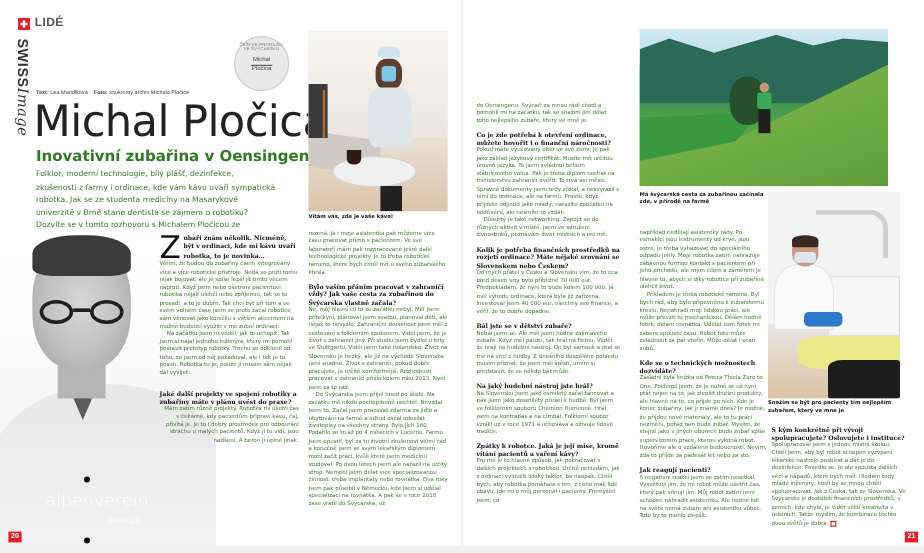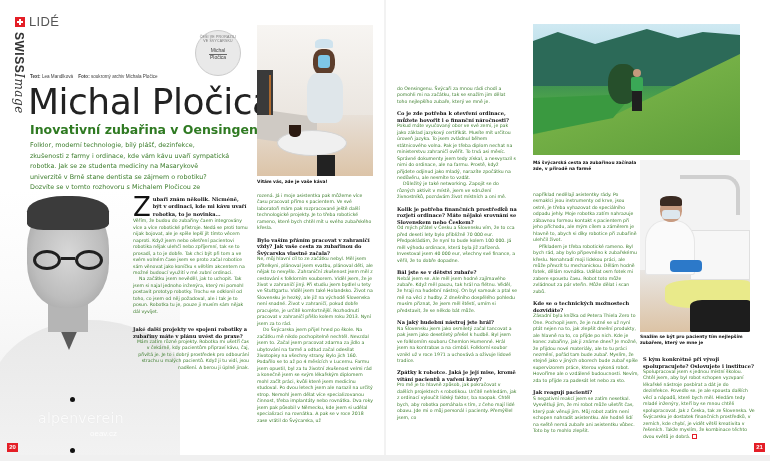--- a/index.html
+++ b/index.html
@@ -9,21 +9,21 @@
   .page-left { position: absolute; left: 0; top: 0; width: 385px; height: 461px; background: #fff; }
   .page-right { position: absolute; left: 385px; top: 0; width: 385px; height: 461px; background: #fff; }
   .gutter { position: absolute; left: 384px; top: 0; width: 2px; height: 461px; background: linear-gradient(90deg,#ececec,#f8f8f8,#ececec); }
   .page-bottom { position: absolute; left: 0; top: 455px; width: 770px; height: 6px; background: #f0f0f0; }
 
   
   .section-tag { position: absolute; left: 15px; top: 14px; display: flex; align-items: center; gap: 4px; }
   .swiss-flag { width: 10px; height: 10px; background: #e41e26; position: relative; }
   .swiss-flag::before { content: ""; position: absolute; left: 4px; top: 2px; width: 2px; height: 6px; background: #fff; }
   .swiss-flag::after { content: ""; position: absolute; left: 2px; top: 4px; width: 6px; height: 2px; background: #fff; }
-  .section-label { font-size: 13px; color: #555; letter-spacing: 0.3px; }
+  .section-label { font-size: 10px; color: #555; letter-spacing: 0.3px; font-weight: bold; }
   .vertical-brand { position: absolute; left: 12px; top: 32px; writing-mode: vertical-rl; font-size: 12px; font-weight: bold; color: #333; letter-spacing: 0.5px; }
   .vertical-brand .script { font-style: italic; font-weight: normal; font-family: "DejaVu Serif", serif; }
   .credits { position: absolute; left: 30px; top: 74px; font-size: 4.6px; color: #444; }
   .credits b { font-weight: bold; }
 
   .stamp { position: absolute; left: 195px; top: 30px; width: 46px; height: 46px; border-radius: 50%; background: #e9e9e9; border: 1px solid #ccc; display: flex; flex-direction: column; align-items: center; justify-content: center; }
   .stamp-ring { position: absolute; inset: 2px; border-radius: 50%; font-size: 3.5px; color: #777; text-align: center; padding-top: 2px; letter-spacing: 0.2px; }
   .stamp-name { font-size: 5px; color: #444; text-align: center; line-height: 1.15; margin-top: 2px; }
   .stamp-name .line { display: block; width: 18px; height: 1px; background: #666; margin: 0 auto; }
 

